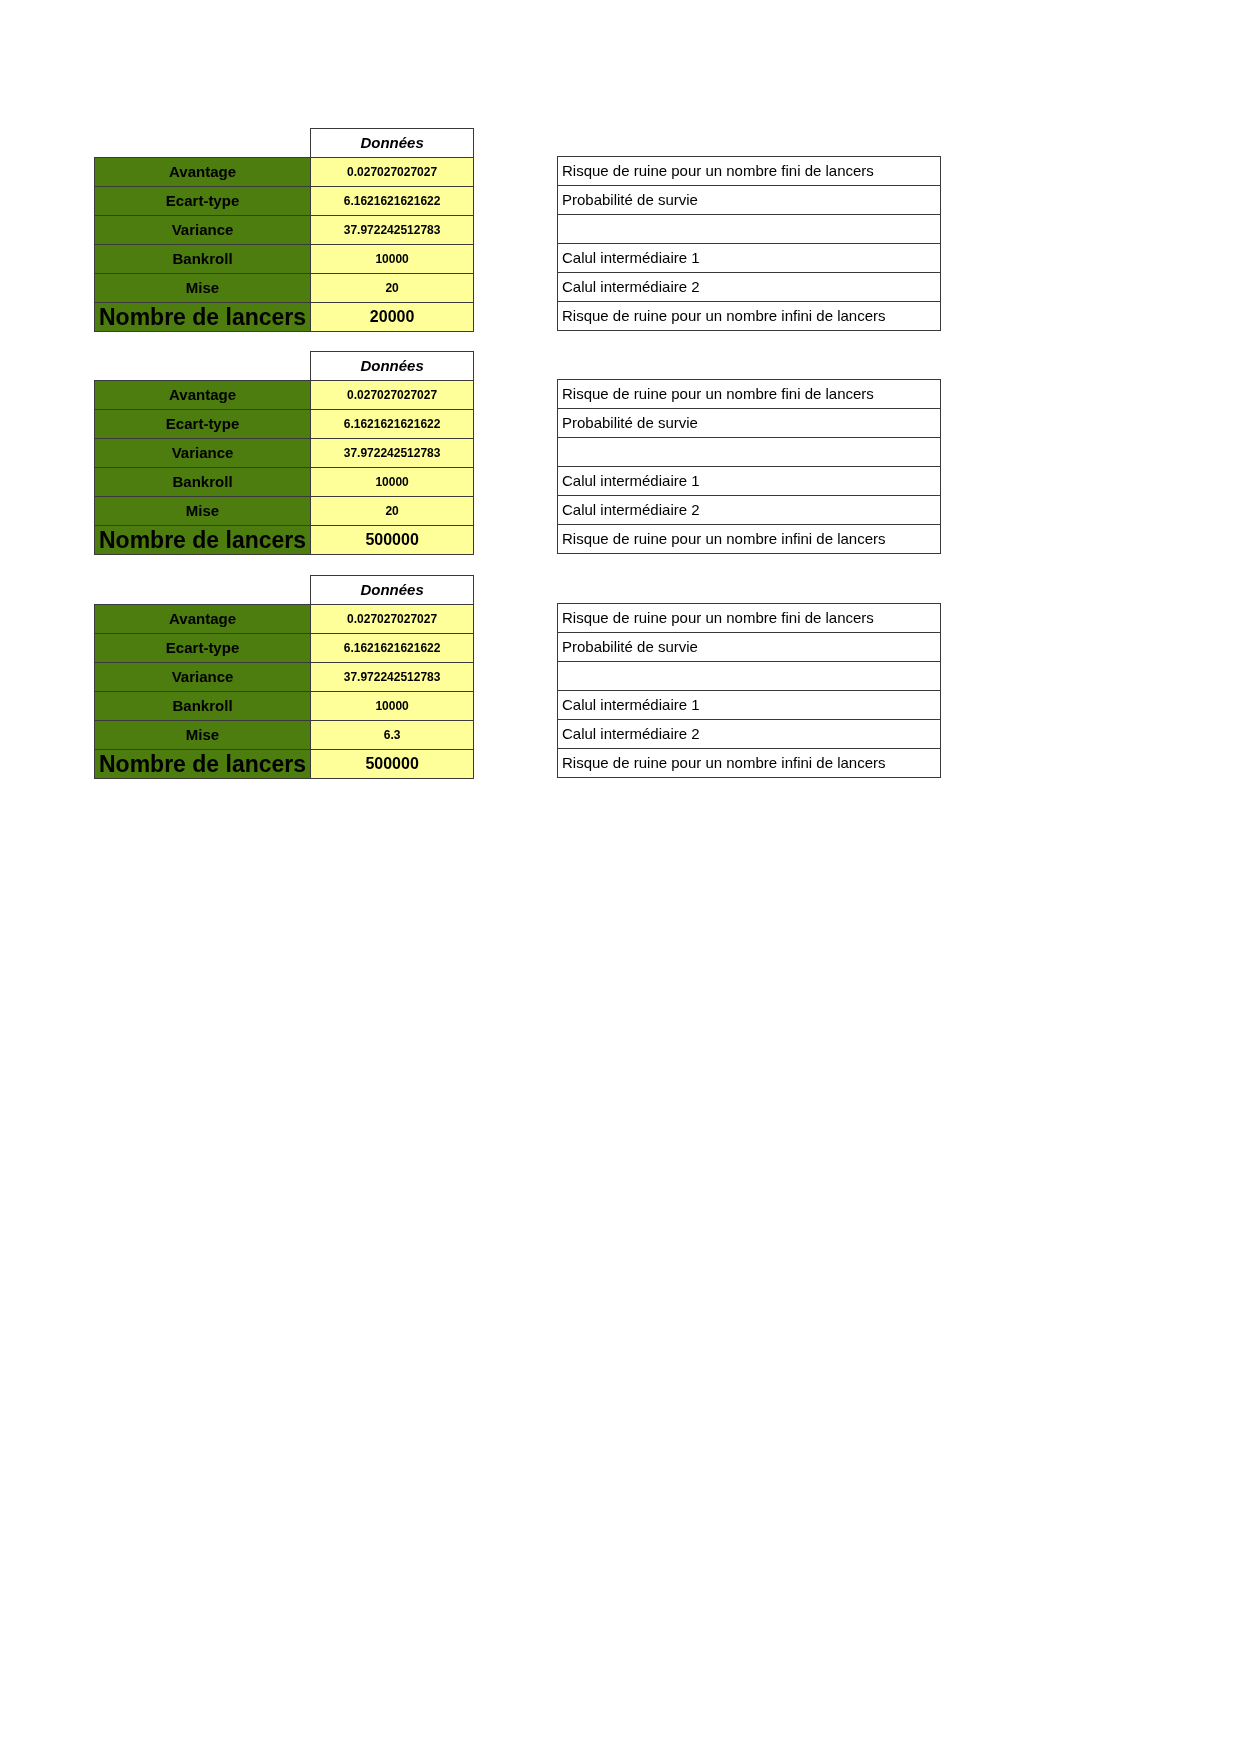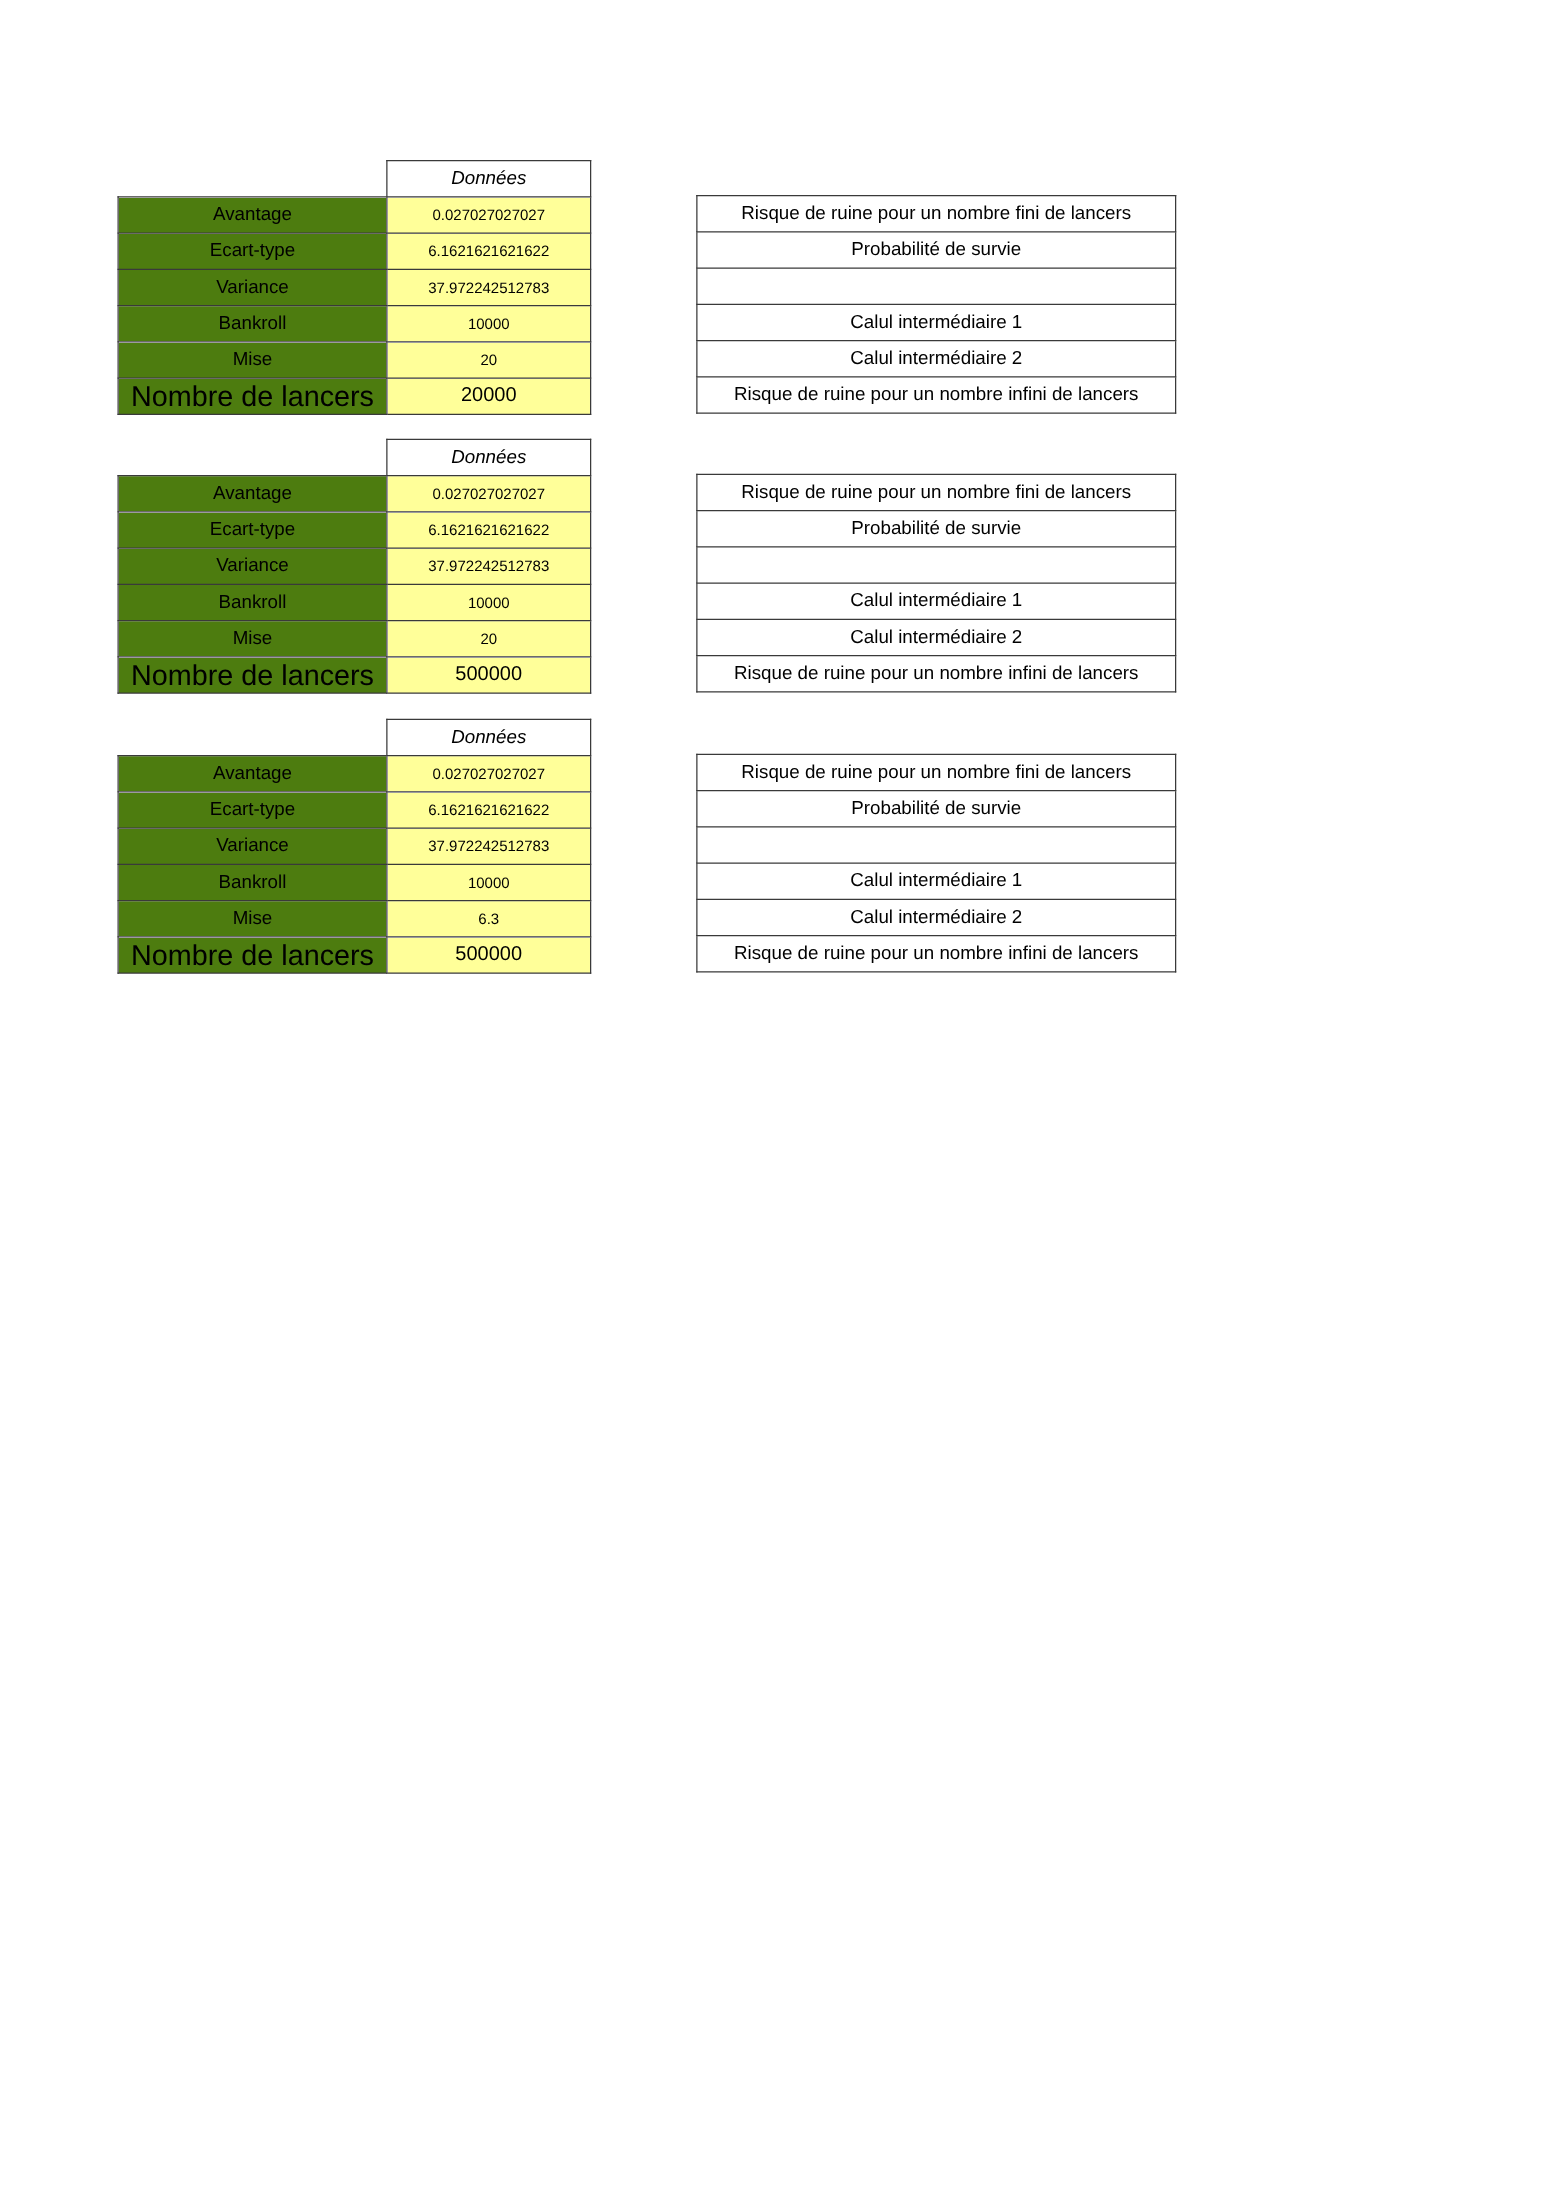--- a/index.html
+++ b/index.html
@@ -30,20 +30,21 @@
     width: 1241px;
   }
 
   
   .data-table {
     position: absolute;
     left: 94px;
     top: 0;
     border-collapse: collapse;
     table-layout: fixed;
+    font-weight: bold;
   }
   .data-table col.c-label { width: 215px; }
   .data-table col.c-value { width: 163px; }
 
   .data-table td {
     height: 28px;
     padding: 0 4px;
     text-align: center;
     vertical-align: middle;
     font-size: 15px;
@@ -84,21 +85,20 @@
     left: 557px;
     top: 28px;
     border-collapse: collapse;
     table-layout: fixed;
   }
   .calc-table col.c-calc { width: 383px; }
 
   .calc-table td {
     height: 28px;
     padding: 0 4px;
-    text-align: center;
     vertical-align: middle;
     font-size: 15px;
     line-height: 16px;
     border: 1.3px solid #3a3a3a;
     background: #ffffff;
     white-space: nowrap;
     overflow: hidden;
     margin-top: 22px;
   }
   .calc-table td.empty { }

